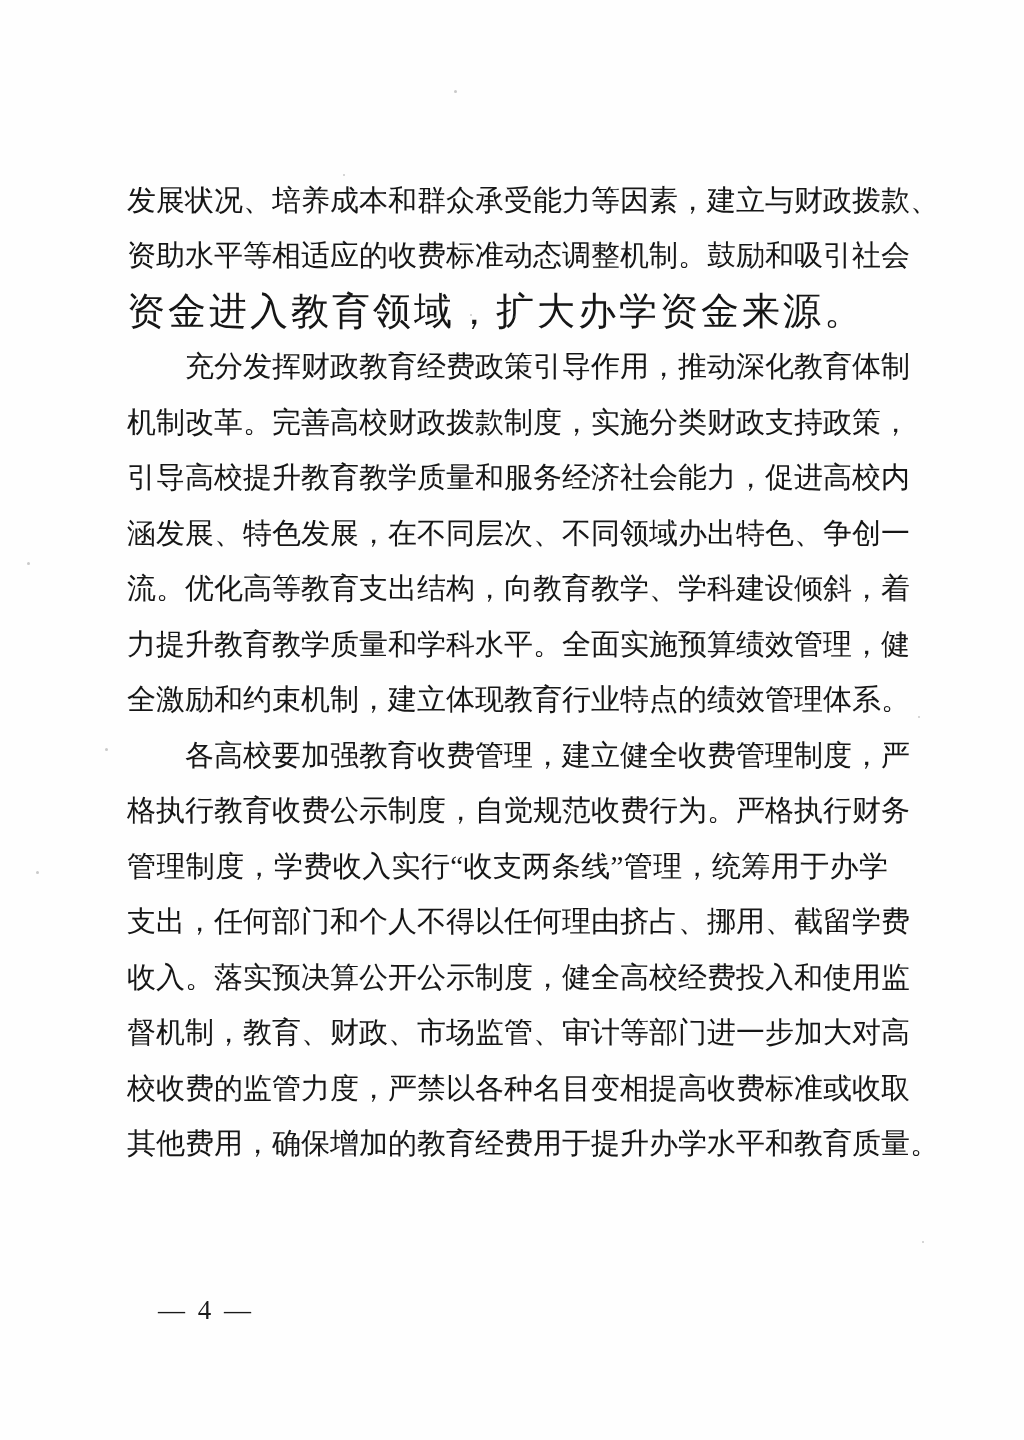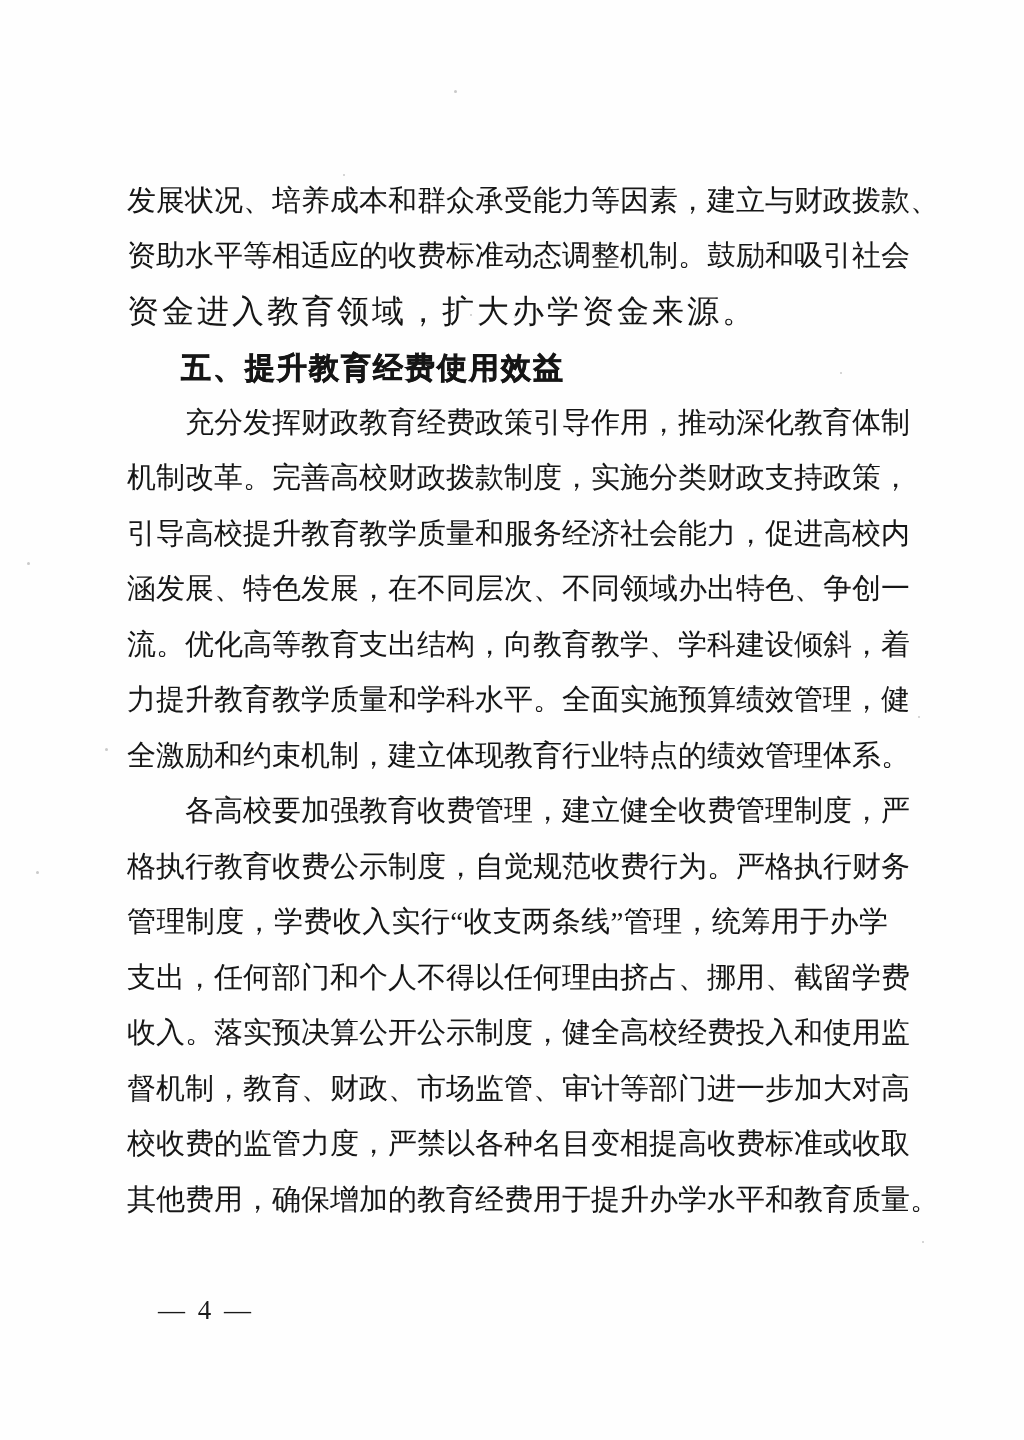--- a/index.html
+++ b/index.html
@@ -33,21 +33,21 @@
     font-size: 29px;
   }
   .line.justify span {
     display: block;
   }
   .line.indent {
     padding-left: 58px;
   }
   .line.plain {
     line-height: 55.5px;
-    font-size: 32px;
+    font-size: 38px;
     letter-spacing: 3px;
   }
   .line.heading {
     line-height: 55.5px;
     font-size: 30px;
     font-weight: 700;
     font-family: "Liberation Sans", "DejaVu Sans", sans-serif;
     padding-left: 54px;
     letter-spacing: 2px;
     -webkit-text-stroke: 0.6px #161616;
@@ -130,21 +130,20 @@
         <span>。</span>
         <span>鼓</span>
         <span>励</span>
         <span>和</span>
         <span>吸</span>
         <span>引</span>
         <span>社</span>
         <span>会</span>
       </div>
       <div class="line plain">资金进入教育领域，扩大办学资金来源。</div>
-      <div class="line heading">五、提升教育经费使用效益</div>
       <div class="line justify indent">
         <span>充</span>
         <span>分</span>
         <span>发</span>
         <span>挥</span>
         <span>财</span>
         <span>政</span>
         <span>教</span>
         <span>育</span>
         <span>经</span>

